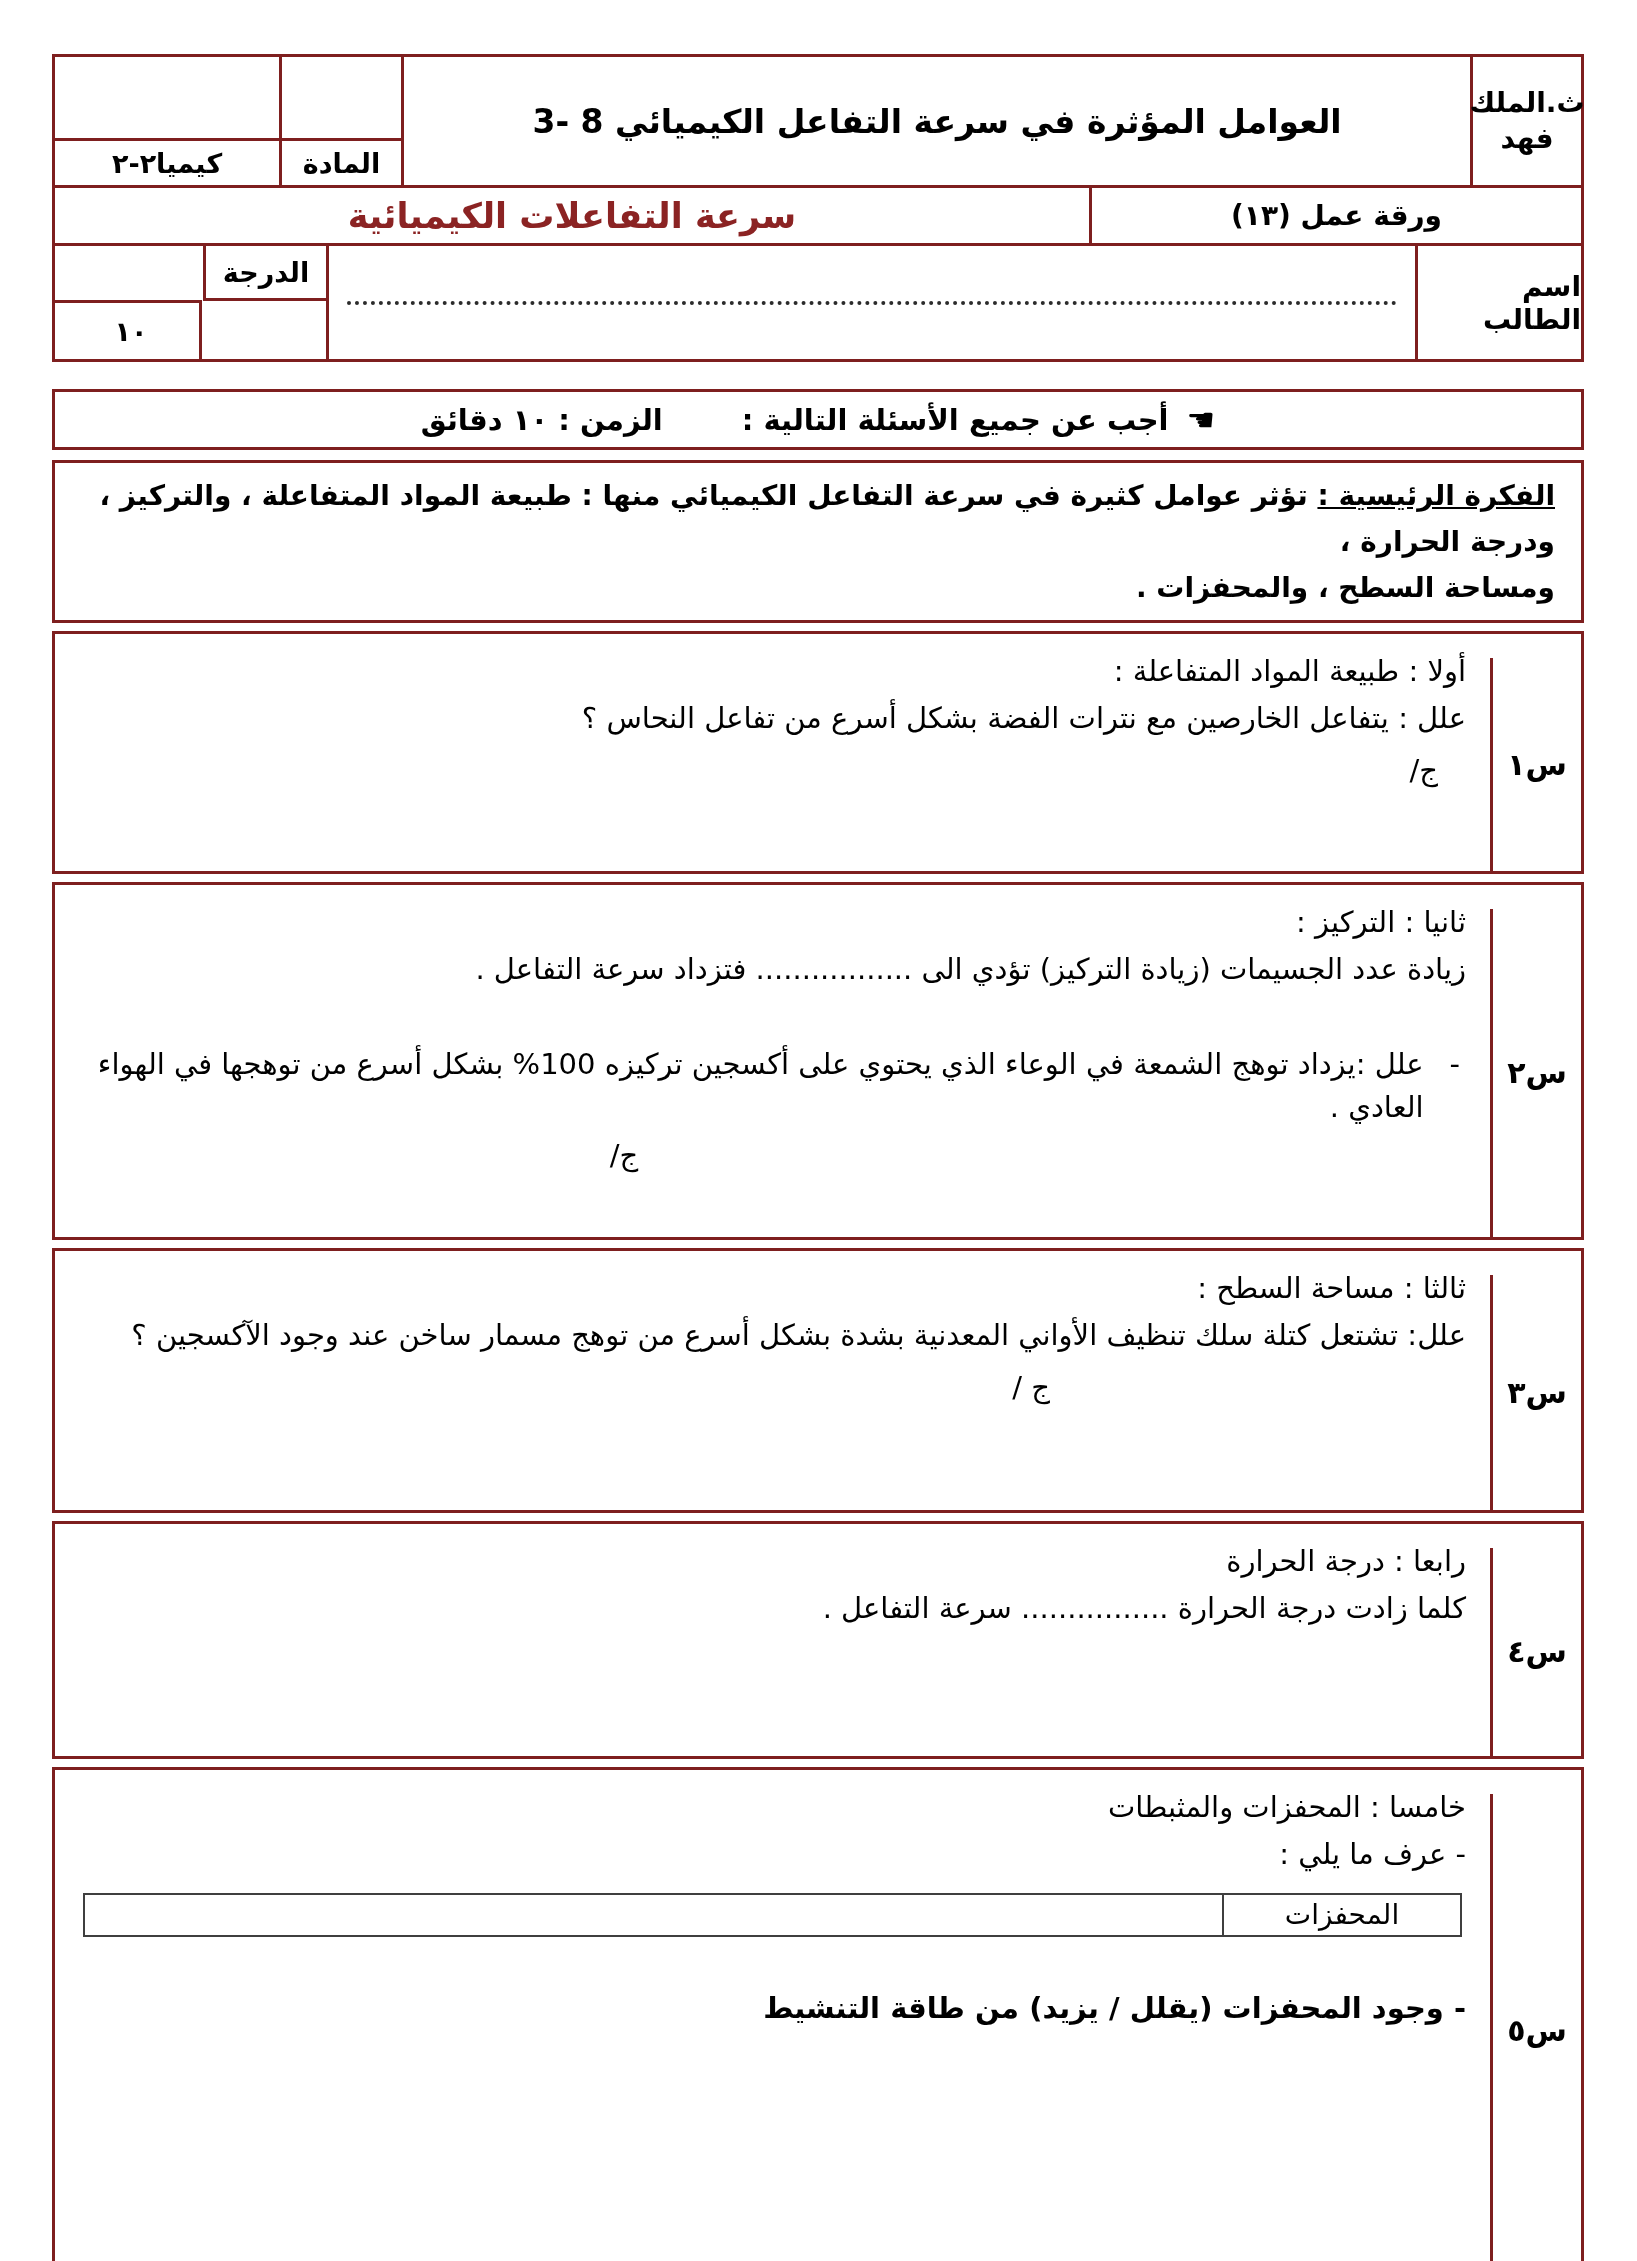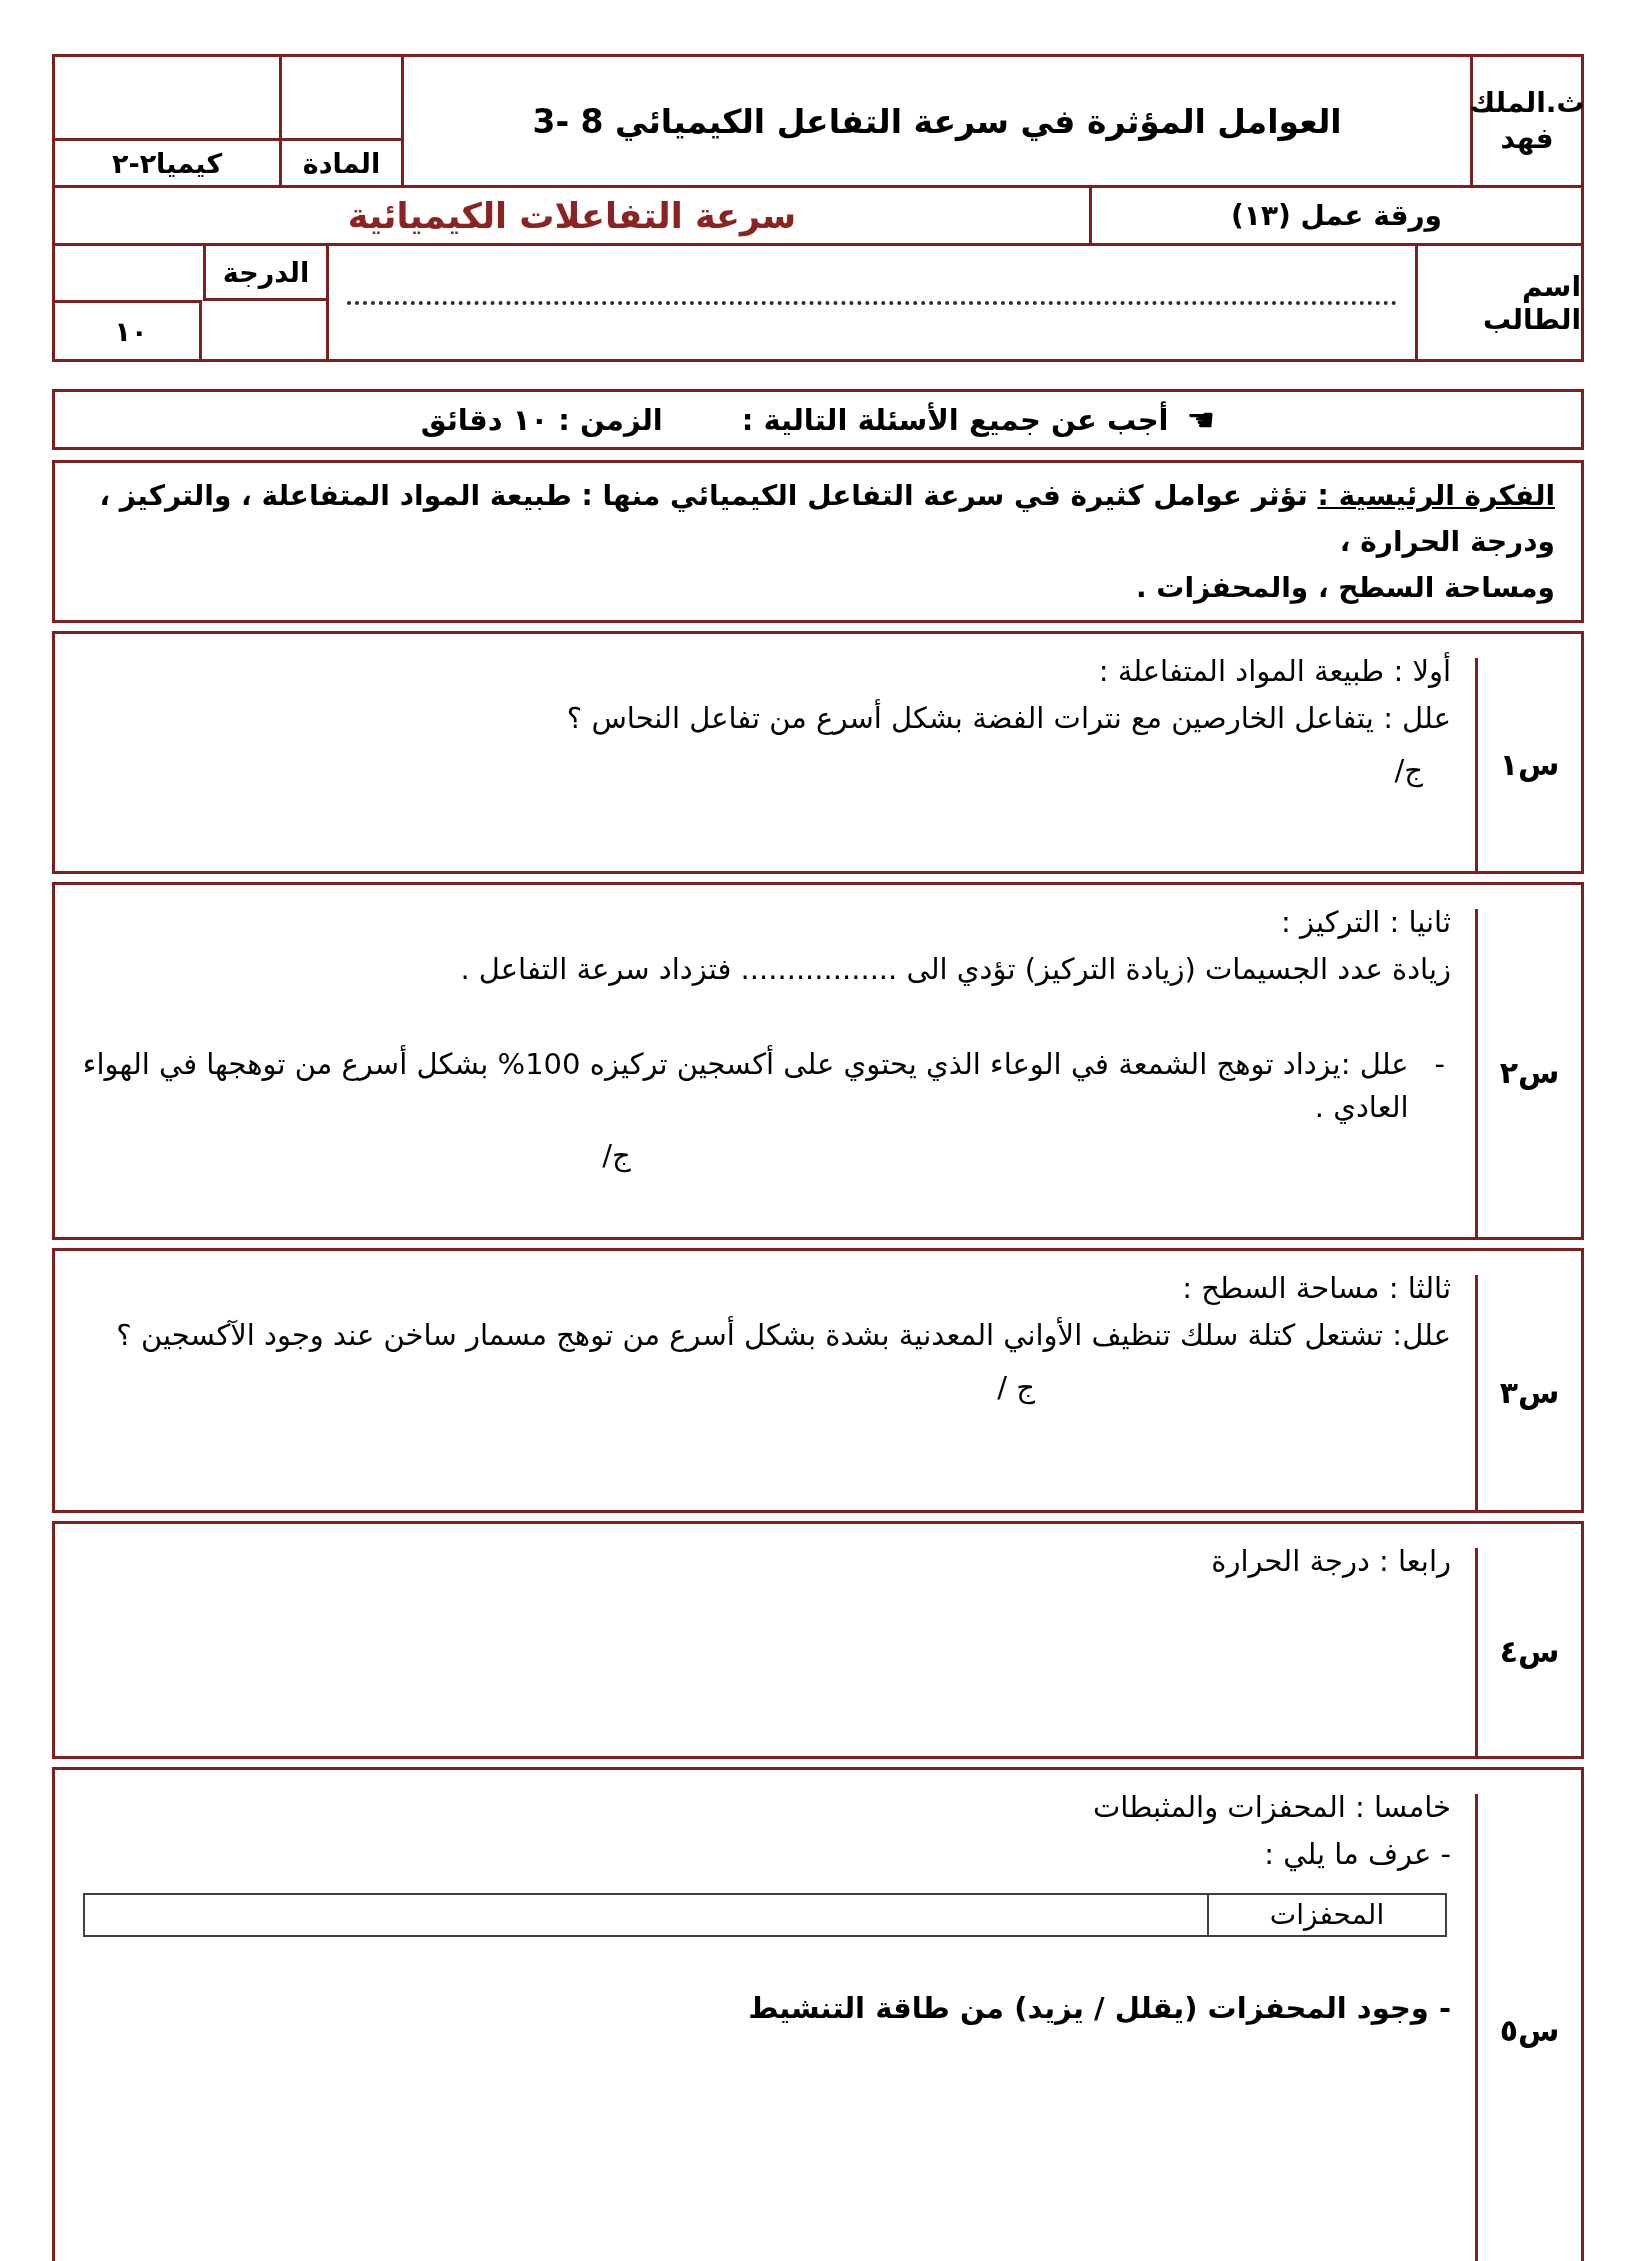--- a/index.html
+++ b/index.html
@@ -51,21 +51,21 @@
     display:flex;align-items:center;justify-content:center;gap:79px;
     font-weight:bold;font-size:29px;}
   .instr-right{display:flex;align-items:center;gap:18px;}
   .hand{font-size:32px;}
   
   .main-idea{margin-top:10px;min-height:99px;border:3px solid var(--bc);
     padding:10px 26px 8px;font-weight:bold;font-size:28px;line-height:1.65;}
   .main-idea .label{text-decoration:underline;}
   
   .section{margin-top:8px;border:3px solid var(--bc);display:flex;}
-  .qnum{width:106px;border-left:3px solid var(--bc);display:flex;align-items:center;
+  .qnum{width:91px;border-left:3px solid var(--bc);display:flex;align-items:center;
     justify-content:center;font-weight:bold;font-size:30px;margin-top:24px;}
   .content{flex:1;padding:12px 24px;font-size:29px;line-height:1.5;}
   .q-line{margin-top:4px;}
   .s1{min-height:243px;}
   .s2{min-height:358px;}
   .s3{min-height:265px;}
   .s4{min-height:238px;}
   .s5{min-height:503px;}
   .s1 .answer{margin-top:8px;margin-right:28px;}
   .bullet-row{display:flex;gap:26px;margin-top:51px;padding-right:6px;}
@@ -159,20 +159,21 @@
       <div class="q-line">ثالثا : مساحة السطح :</div>
       <div class="q-line">علل: تشتعل كتلة سلك تنظيف الأواني المعدنية بشدة بشكل أسرع من توهج مسمار ساخن عند وجود الآكسجين ؟</div>
       <div class="q-line answer">ج /</div>
     </div>
   </div>
 
   <div class="section s4">
     <div class="qnum">س٤</div>
     <div class="content">
       <div class="q-line">رابعا : درجة الحرارة</div>
+      <div class="q-line">كلما زادت درجة الحرارة ................ سرعة التفاعل .</div>
     </div>
   </div>
 
   <div class="section s5">
     <div class="qnum">س٥</div>
     <div class="content">
       <div class="q-line">خامسا : المحفزات والمثبطات</div>
       <div class="q-line">- عرف ما يلي :</div>
       <div class="def-table">
         <div class="def-row">

